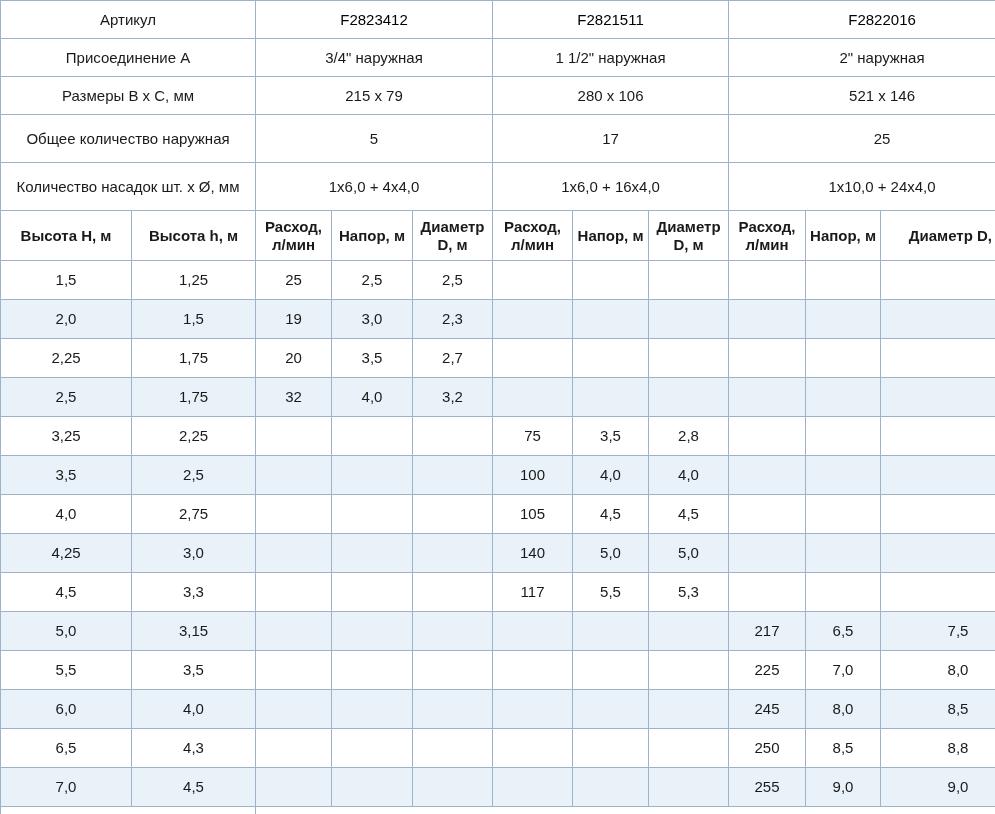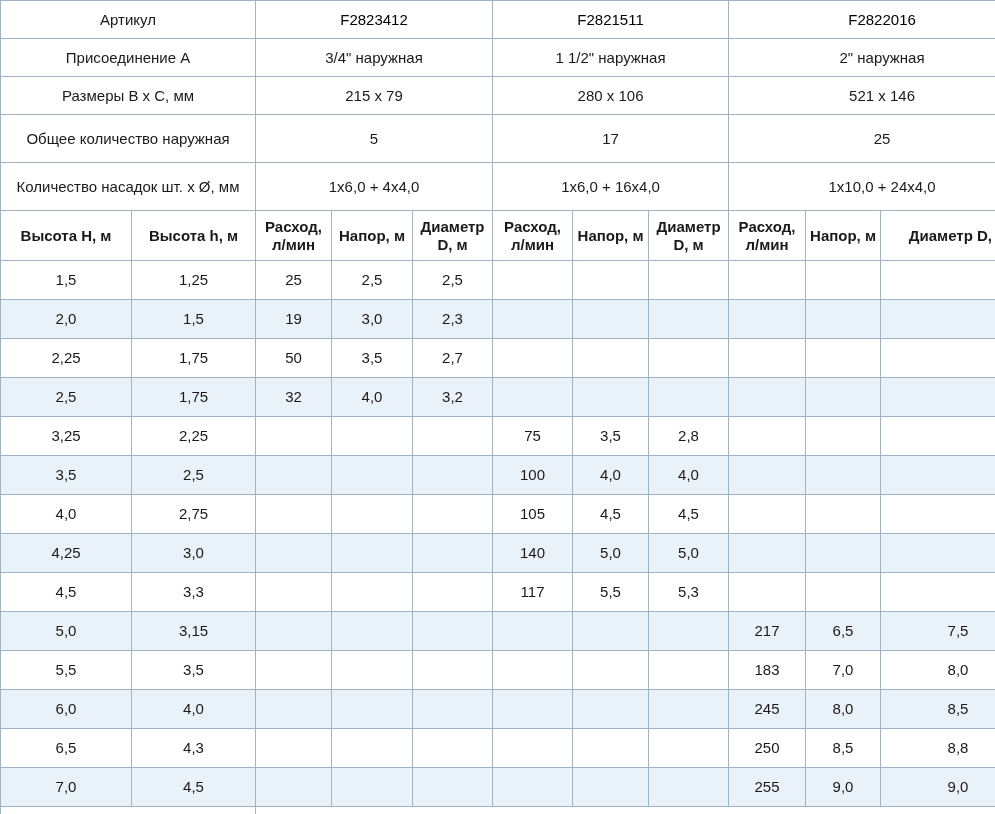--- a/index.html
+++ b/index.html
@@ -149,21 +149,21 @@
         <td></td>
         <td></td>
         <td></td>
         <td></td>
         <td></td>
         <td colspan="2"></td>
       </tr>
       <tr class="data-row row-plain">
         <td>2,25</td>
         <td>1,75</td>
-        <td>50</td>
+        <td>20</td>
         <td>3,5</td>
         <td>2,7</td>
         <td></td>
         <td></td>
         <td></td>
         <td></td>
         <td></td>
         <td colspan="2"></td>
       </tr>
       <tr class="data-row row-alt">
@@ -259,21 +259,21 @@
       </tr>
       <tr class="data-row row-plain">
         <td>5,5</td>
         <td>3,5</td>
         <td></td>
         <td></td>
         <td></td>
         <td></td>
         <td></td>
         <td></td>
-        <td>183</td>
+        <td>225</td>
         <td>7,0</td>
         <td colspan="2">8,0</td>
       </tr>
       <tr class="data-row row-alt">
         <td>6,0</td>
         <td>4,0</td>
         <td></td>
         <td></td>
         <td></td>
         <td></td>

